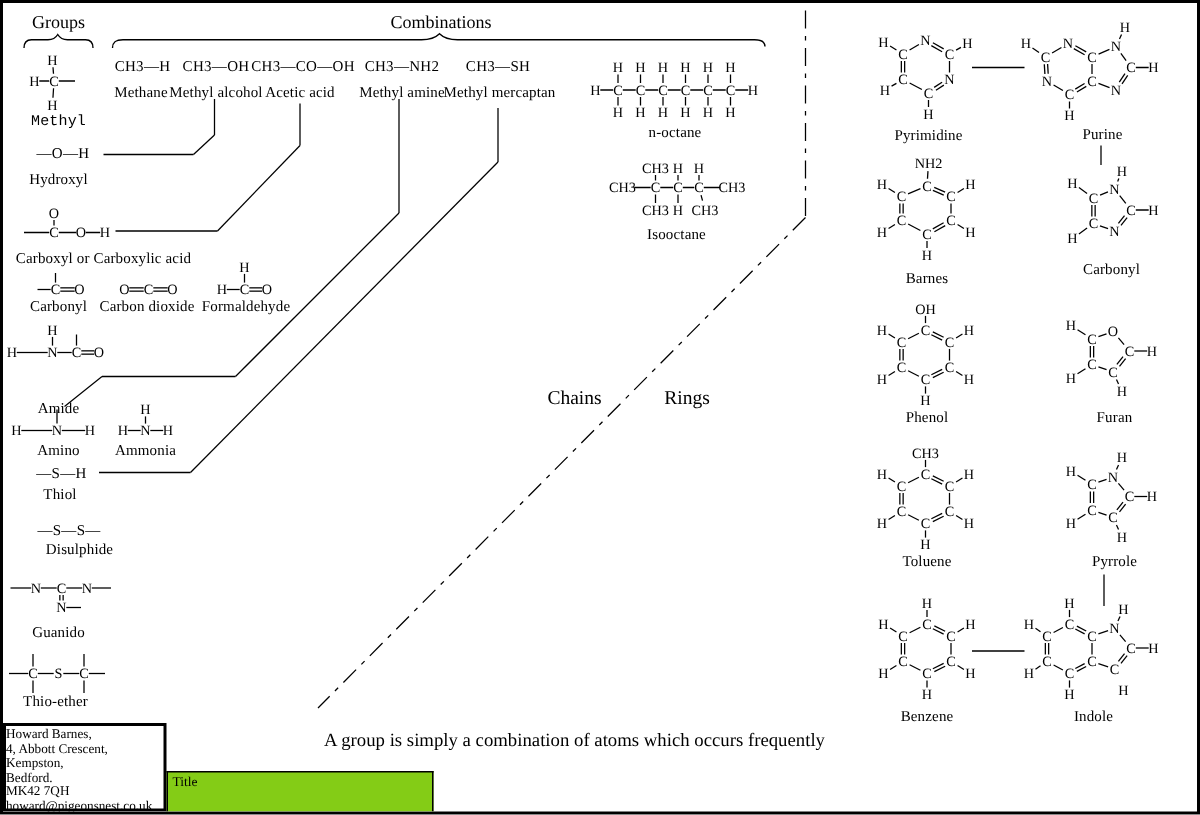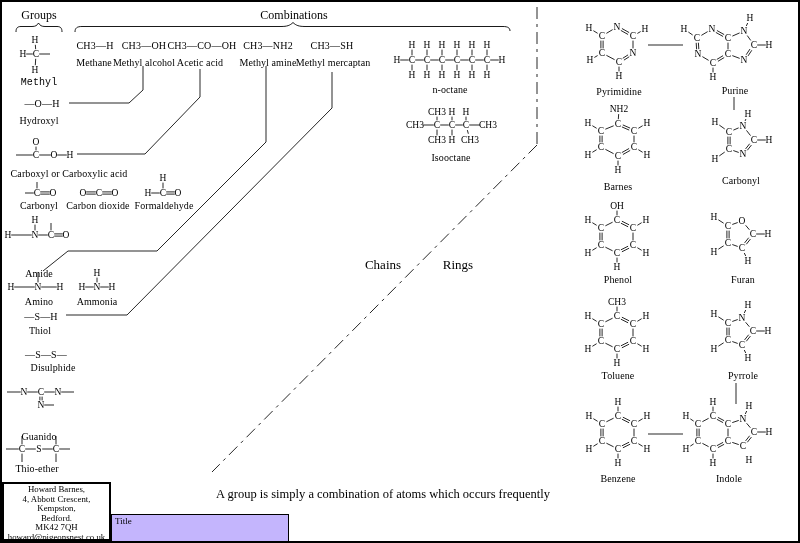--- a/index.html
+++ b/index.html
@@ -9,26 +9,26 @@
     font-family:"Liberation Serif","DejaVu Serif",serif; color:#000;
   }
   .t{ position:absolute; transform:translate(-50%,-50%); white-space:nowrap; }
   .mlabel{ position:absolute; transform:translate(-50%,-50%); white-space:nowrap;
            font-size:10px; letter-spacing:0.1px; }
   .formula{ position:absolute; transform:translate(-50%,-50%); white-space:nowrap;
             font-size:10px; letter-spacing:0.2px; }
   #mol-svg{ position:absolute; left:0; top:0; width:796px; height:539px; }
   .addr-box{
     position:absolute; left:0; top:480px; width:109px; height:59px;
-    border:2px solid #000; box-sizing:border-box; text-align:center;
+    border:2px solid #000; box-sizing:border-box; text-align:left;
     font-size:8.8px; line-height:9.6px; padding-top:1px; background:#fff;
   }
   .title-box{
     position:absolute; left:109px; top:512px; width:178px; height:27px;
-    border:1px solid #000; border-bottom:none; box-sizing:border-box; background:#c4b5fd;
+    border:1px solid #000; border-bottom:none; box-sizing:border-box; background:#84cc16;
   }
   .title-tag{ font-size:9px; margin:1px 0 0 3px; }
   .title-text{ font-size:13.5px; margin:0 0 0 14px; }
 </style>
 </head>
 <body>
 
 <div class="frame">
 
   <svg id="mol-svg" viewBox="0 0 796 539" xmlns="http://www.w3.org/2000/svg">
@@ -556,21 +556,21 @@
     <div class="mlabel" style="left: 37px; top: 203px;">Carbonyl</div>
     <div class="mlabel" style="left: 96px; top: 203px;">Carbon dioxide</div>
     <div class="mlabel" style="left: 162px; top: 203px;">Formaldehyde</div>
     <div class="mlabel" style="left: 37px; top: 249px; margin-top: 22px;">Amide</div>
     <div class="mlabel" style="left: 37px; top: 299px;">Amino</div>
     <div class="mlabel" style="left: 95px; top: 299px;">Ammonia</div>
     <div class="formula" style="left: 39px; top: 314px;">—S—H</div>
     <div class="mlabel" style="left: 38px; top: 328px;">Thiol</div>
     <div class="formula" style="left: 44px; top: 352px;">—S—S—</div>
     <div class="mlabel" style="left: 37px; top: 365px; padding-left: 28px;">Disulphide</div>
-    <div class="mlabel" style="left: 37px; top: 434px;">Guanido</div>
+    <div class="mlabel" style="left: 37px; top: 420px;">Guanido</div>
     <div class="mlabel" style="left: 35px; top: 466px;">Thio-ether</div>
     <div class="mlabel" style="left: 448px; top: 87px;">n-octane</div>
     <div class="mlabel" style="left: 449px; top: 155px;">Isooctane</div>
     <div class="mlabel" style="left: 617px; top: 89px;">Pyrimidine</div>
     <div class="mlabel" style="left: 733px; top: 88px;">Purine</div>
     <div class="mlabel" style="left: 616px; top: 184px;">Barnes</div>
     <div class="mlabel" style="left: 739px; top: 178px;">Carbonyl</div>
     <div class="mlabel" style="left: 616px; top: 277px;">Phenol</div>
     <div class="mlabel" style="left: 741px; top: 277px;">Furan</div>
     <div class="mlabel" style="left: 616px; top: 373px;">Toluene</div>

